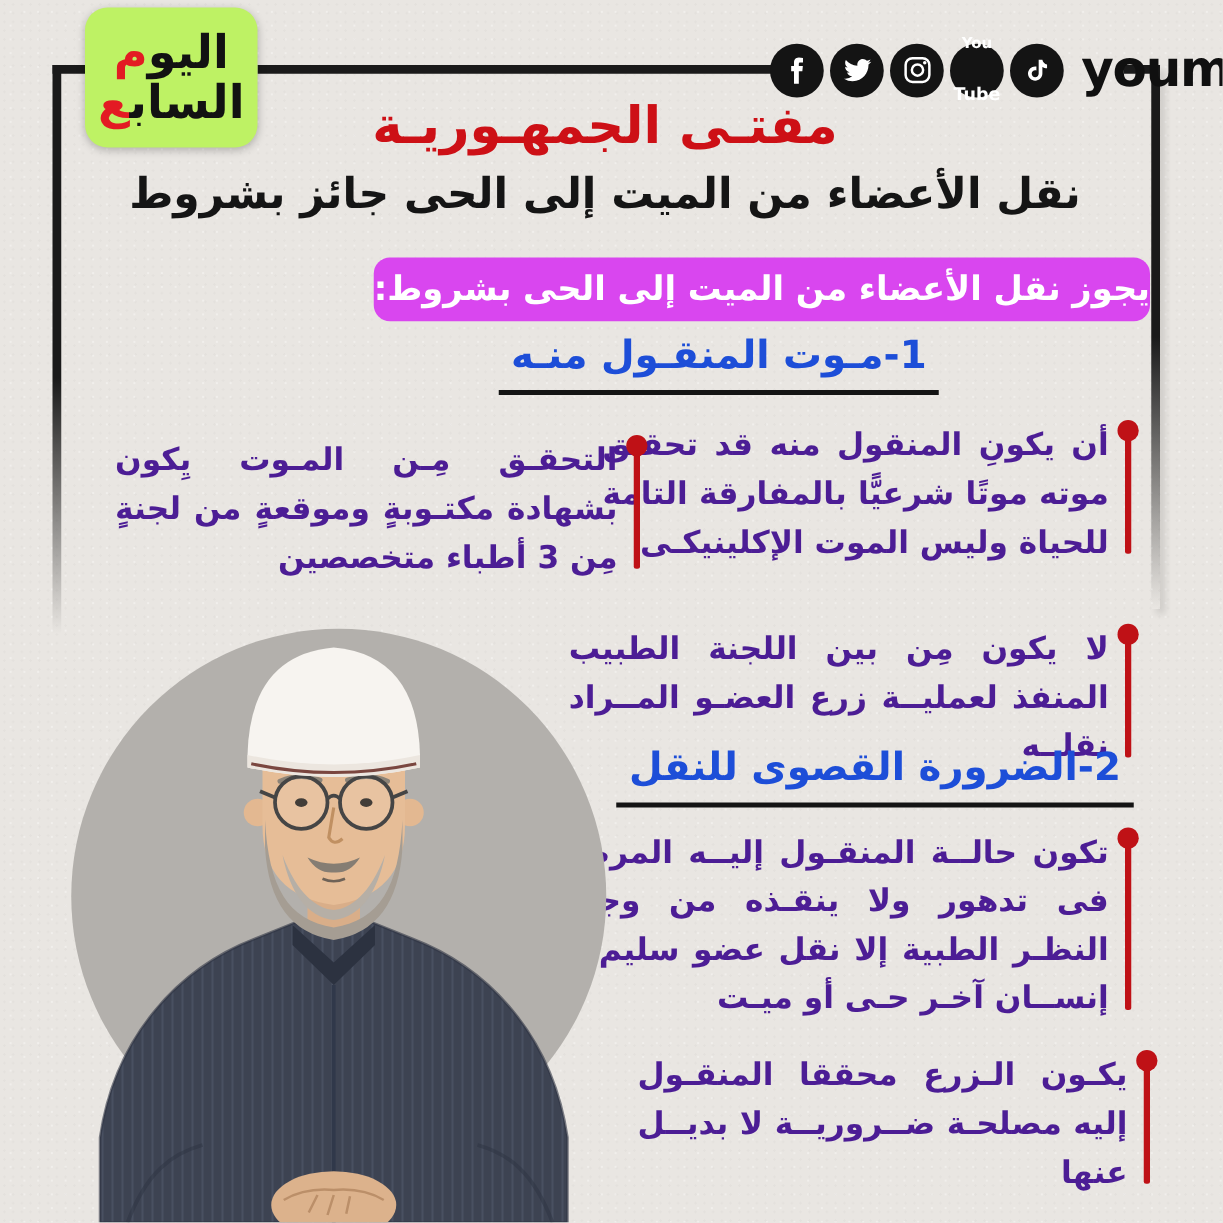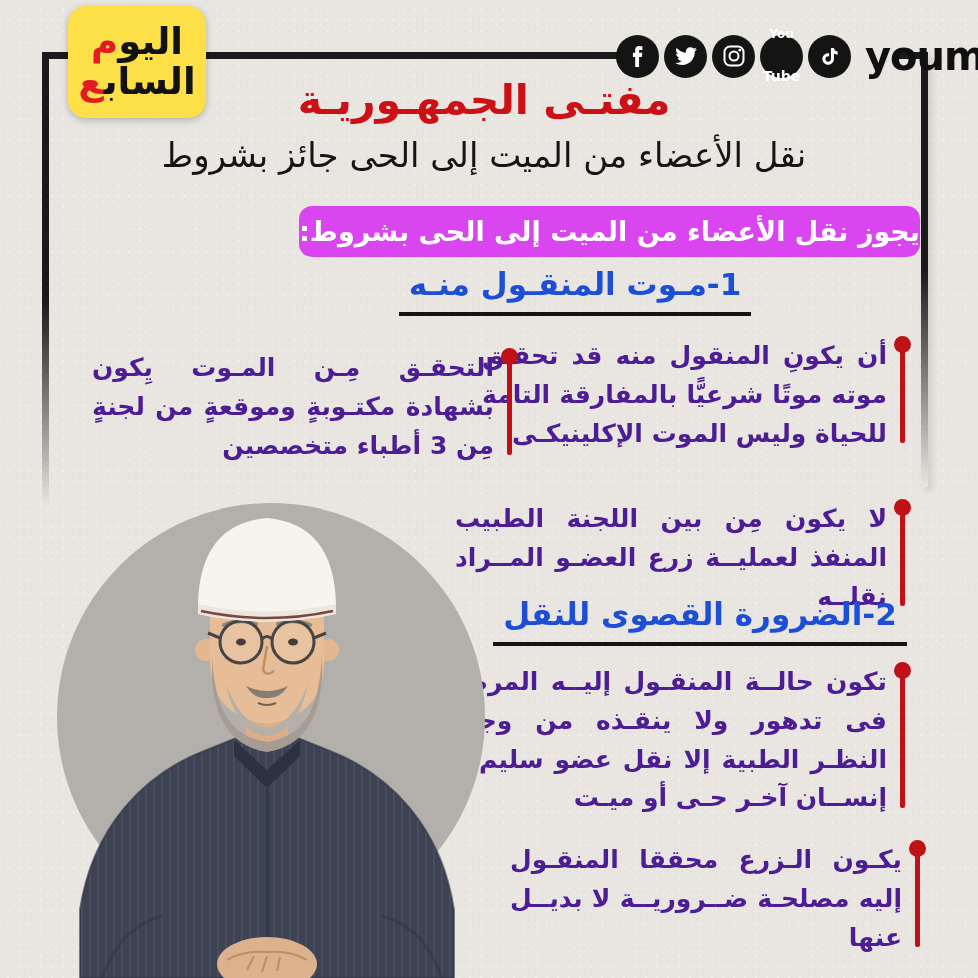--- a/index.html
+++ b/index.html
@@ -20,41 +20,41 @@
   .frame-top-1{left:42px;top:52px;width:34px;height:7px;}
   .frame-top-2{left:206px;top:52px;width:421px;height:7px;}
   .frame-top-3{left:899px;top:52px;width:29px;height:7px;}
   .frame-left{left:42px;top:52px;width:7px;height:455px;
     background:linear-gradient(to bottom,#1a1a1a 0%,#1a1a1a 55%,rgba(26,26,26,0) 100%);}
   .frame-right{left:921px;top:52px;width:7px;height:435px;
     background:linear-gradient(to bottom,#1a1a1a 0%,#1a1a1a 50%,rgba(26,26,26,0) 100%);
     box-shadow:4px 4px 6px rgba(0,0,0,0.12);}
 
   
-  .logo{left:68px;top:6px;width:138px;height:112px;background:#fde047;border-radius:18px;
+  .logo{left:68px;top:6px;width:138px;height:112px;background:#bef264;border-radius:18px;
     box-shadow:0 2px 7px rgba(0,0,0,0.25);
     display:flex;flex-direction:column;align-items:center;justify-content:center;
     direction:rtl;cursor:pointer;}
   .logo-line{font-weight:bold;font-size:37px;line-height:1.08;color:#121212;letter-spacing:-1px;white-space:nowrap;}
   .logo-red{color:#e31b23;}
 
   
   .social{left:616px;top:33px;height:46px;display:flex;align-items:center;gap:5px;}
   .sicon{width:43px;height:43px;border-radius:50%;background:#141414;color:#fff;
     display:flex;align-items:center;justify-content:center;flex:0 0 auto;cursor:pointer;}
   .yt{display:flex;flex-direction:column;align-items:center;line-height:0.95;font-weight:bold;}
   .yt span{font-size:12px;}
   .yt span:last-child{font-size:14px;margin-top:30px;}
   .handle{font-size:40px;font-weight:bold;color:#101010;margin-left:9px;letter-spacing:-1px;}
 
   
   .title{left:60px;right:70px;top:76px;text-align:center;color:#cd1016;
     font-size:41px;font-weight:bold;direction:rtl;}
   .subtitle{left:50px;right:60px;top:135px;text-align:center;color:#151515;
-    font-size:34px;font-weight:normal;direction:rtl;}
+    font-size:34px;font-weight:bold;direction:rtl;}
   .banner{left:299px;top:206px;width:621px;height:51px;background:#d946ef;border-radius:13px;
     color:#ffffff;display:flex;align-items:center;justify-content:center;
     font-size:27px;font-weight:bold;direction:rtl;}
   .sec-head-wrap{text-align:center;direction:rtl;}
   .sec-head-wrap.h1{left:300px;right:128px;top:266px;}
   .sec-head-wrap.h2{left:460px;right:38px;top:596px;}
   .sec-head{display:inline-block;color:#1d4ed8;font-size:31px;font-weight:bold;
     border-bottom:4px solid #141414;padding:0 10px 10px;}
 
   

